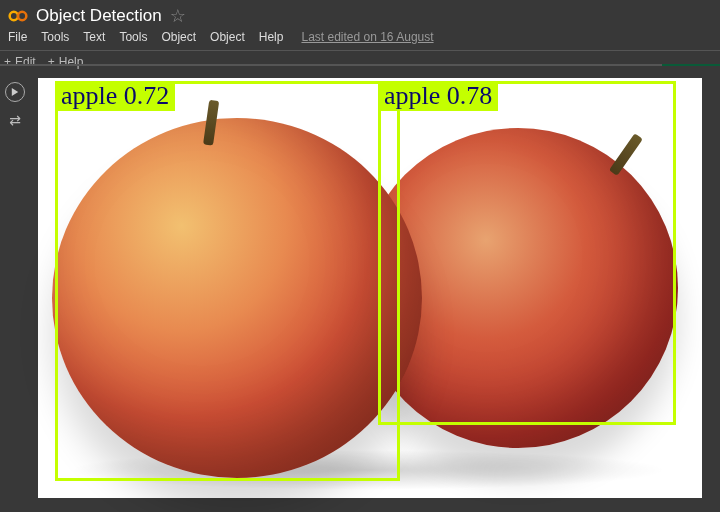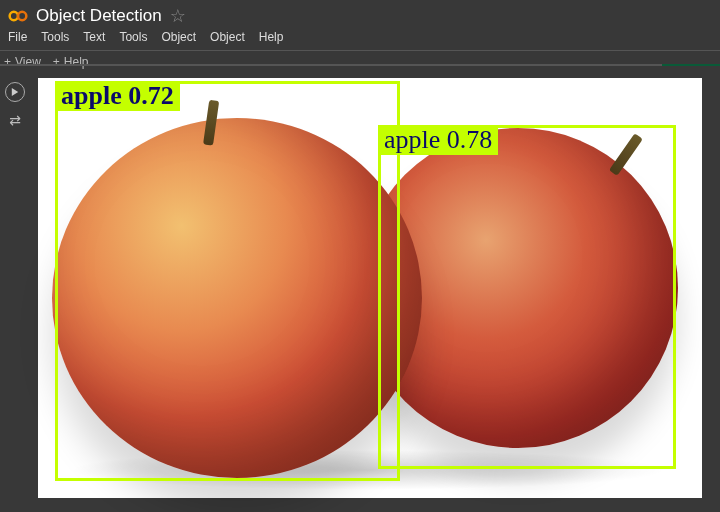--- a/index.html
+++ b/index.html
@@ -101,22 +101,22 @@
   position: absolute;
   top: -1px; left: -3px;
   background: #c4ff00;
   color: #0a0a6a;
   font-family: "Times New Roman", serif;
   font-size: 26px;
   padding: 0 6px;
   white-space: nowrap;
   transform: translateY(-2px);
 }
-.bbox.b1 { left: 17px; top: 3px; width: 345px; height: 400px; font-weight: bold; }
-.bbox.b2 { left: 340px; top: 3px; width: 298px; height: 344px; margin-top: 44px; }
+.bbox.b1 { left: 17px; top: 3px; width: 345px; height: 400px; }
+.bbox.b2 { left: 340px; top: 3px; width: 298px; height: 344px; }
 .top-accent {
   position: absolute; top: 64px; left: 0; right: 0;
   height: 2px;
   background: linear-gradient(to right, #555 0%, #555 92%, #0a5a38 92%, #0a5a38 100%);
 }
 </style>
 </head>
 <body>
 
 <div class="header">
@@ -131,28 +131,29 @@
 </div>
 
 <div class="menubar">
   <span class="menuitem">File</span>
   <span class="menuitem">Tools</span>
   <span class="menuitem">Text</span>
   <span class="menuitem">Tools</span>
   <span class="menuitem">Object</span>
   <span class="menuitem">Object</span>
   <span class="menuitem">Help</span>
+  <span class="lastedit">Last edited on 16 August</span>
 </div>
 
 <div class="top-accent"></div>
 
 <div class="toolbar">
   <span class="tbtn">
       <span class="plus">+</span>
-      <span>View</span>
+      <span>Edit</span>
     </span>
   <span class="tbtn">
       <span class="plus">+</span>
       <span>Help</span>
     </span>
 </div>
 
 <div class="left-rail">
   <div class="run-circle">
     <svg viewBox="0 0 10 10">

